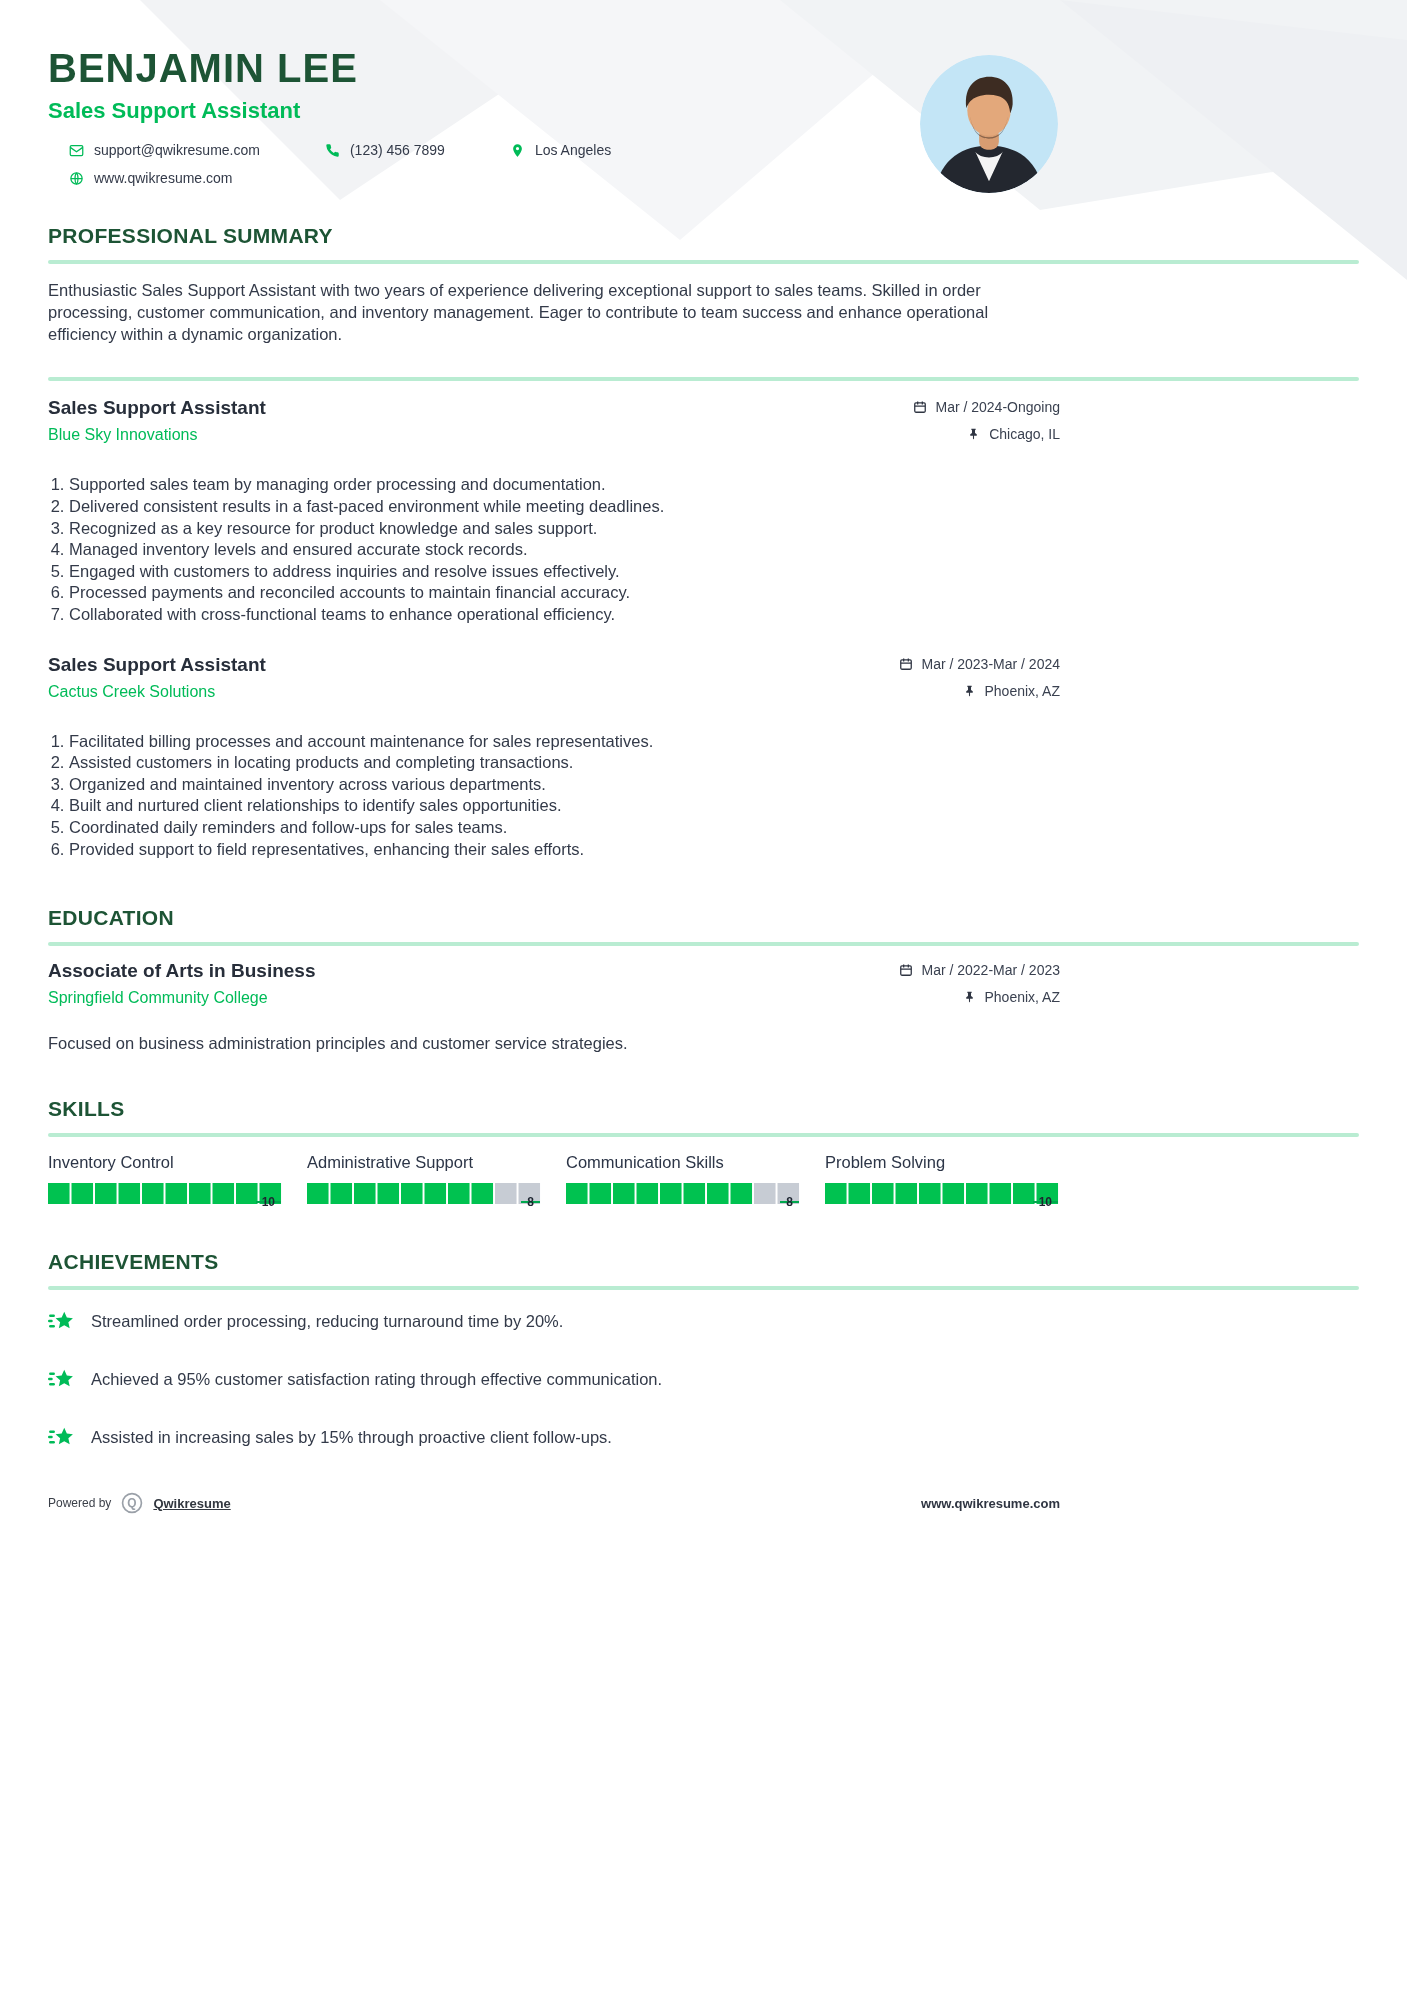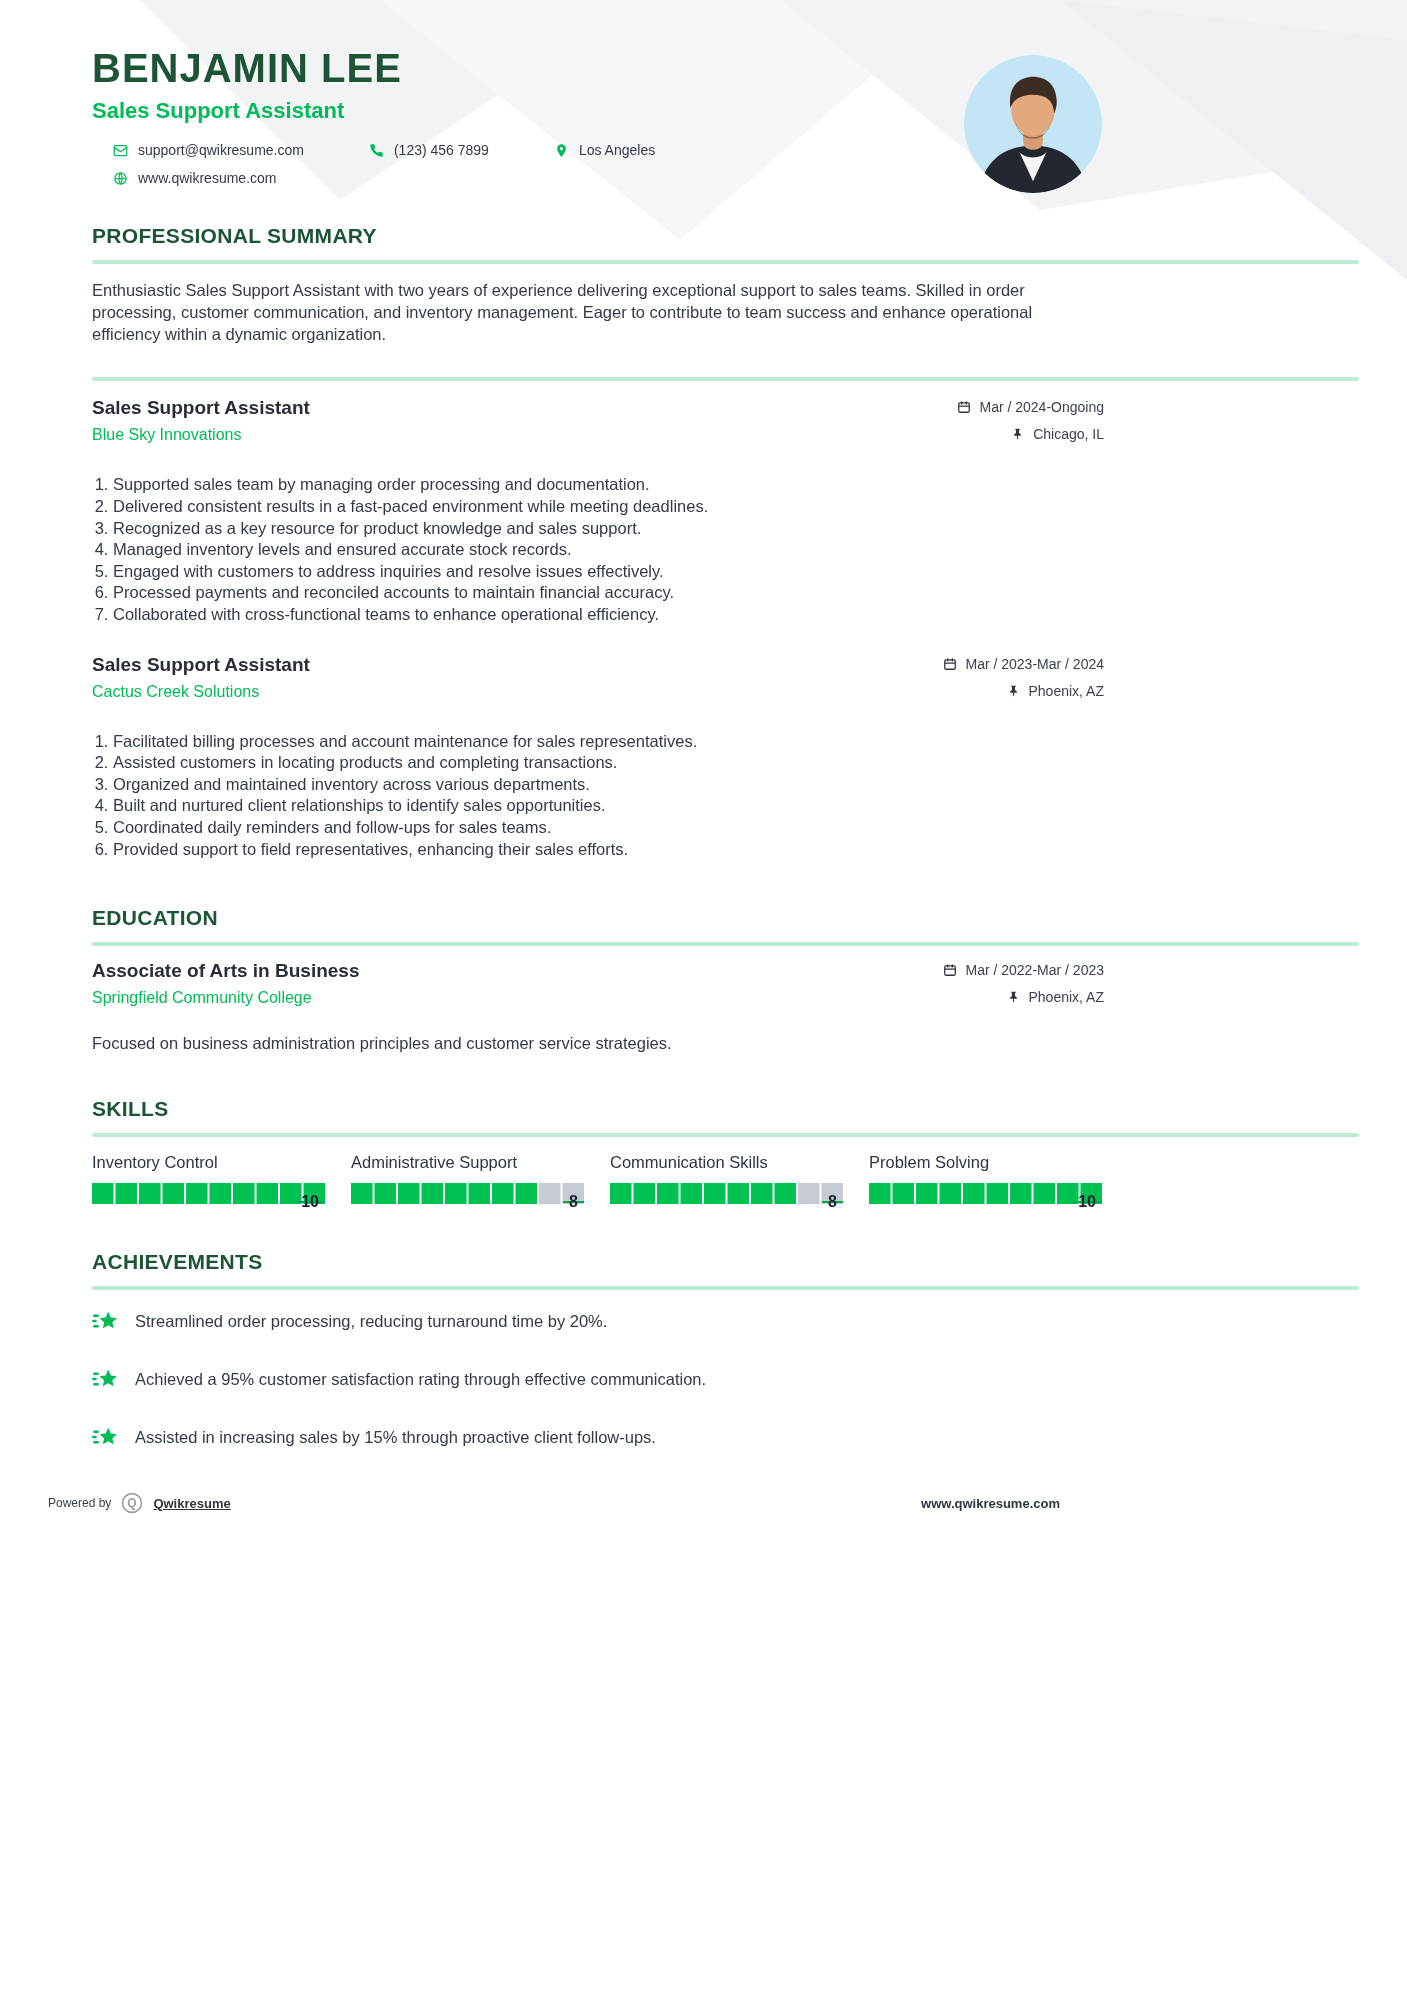--- a/index.html
+++ b/index.html
@@ -2,21 +2,21 @@
 <html><head>
 <meta charset="utf-8">
 <style>
   * { margin:0; padding:0; box-sizing:border-box; }
   html,body { background:#ffffff; }
   body {
     width:1407px; height:1990px;
     font-family:"Liberation Sans", sans-serif;
     color:#333a49; position:relative; overflow:hidden;
   }
-  .page { position:relative; width:1407px; height:1990px; background:#fff;padding-left:44px; }
+  .page { position:relative; width:1407px; height:1990px; background:#fff; }
   .bg-shapes { position:absolute; top:0; left:0; z-index:0; pointer-events:none; }
   .content { position:relative; z-index:1; padding:46px 48px 0 48px; }
   .narrow { width:1012px; }
 
   
   .name { font-size:40px; font-weight:800; letter-spacing:1px; color:#1d5435; }
   .job-title { font-size:22px; font-weight:700; color:#00bb58; margin-top:7px; }
   .contact { margin-top:18px; }
   .contact-row { display:flex; align-items:center; gap:44px; margin-top:12px; }
   .contact-row:first-child { margin-top:0; }
@@ -50,21 +50,21 @@
 
   
   .skills-grid { display:grid; grid-template-columns:repeat(4,1fr); gap:24px; width:1012px; margin-top:16px; }
   .skill-name { font-size:16.5px; color:#2c3547; }
   .skill-bar { position:relative; height:21px; background:#c7ccd4; margin-top:11px; }
   .skill-fill { position:absolute; top:0; bottom:0; left:0; background:#00c250; }
   .skill-ticks { position:absolute; inset:0;
     background-image:linear-gradient(90deg, transparent calc(100% - 2px), #ffffff calc(100% - 2px));
     background-size:10% 100%; }
   .skill-score { position:absolute; right:2px; top:18px; bottom:2px; background:#fff;
-    border:1px solid #00a84d; color:#1d2430; font-size:16px; font-weight:700;
+    border:1px solid #00a84d; color:#1d2430; font-size:12px; font-weight:700;
     display:flex; align-items:center; padding:0 5px; z-index:2; }
 
   
   .ach-item { display:flex; align-items:center; gap:17px; margin-top:32px; }
   .ach-item:first-child { margin-top:18px; }
   .ach-icon { width:26px; height:26px; color:#00bb58; flex:0 0 auto; display:inline-flex; }
   .ach-text { font-size:16.5px; color:#333a49; }
 
   
   .footer { position:absolute; left:48px; top:1492px; width:1012px;

